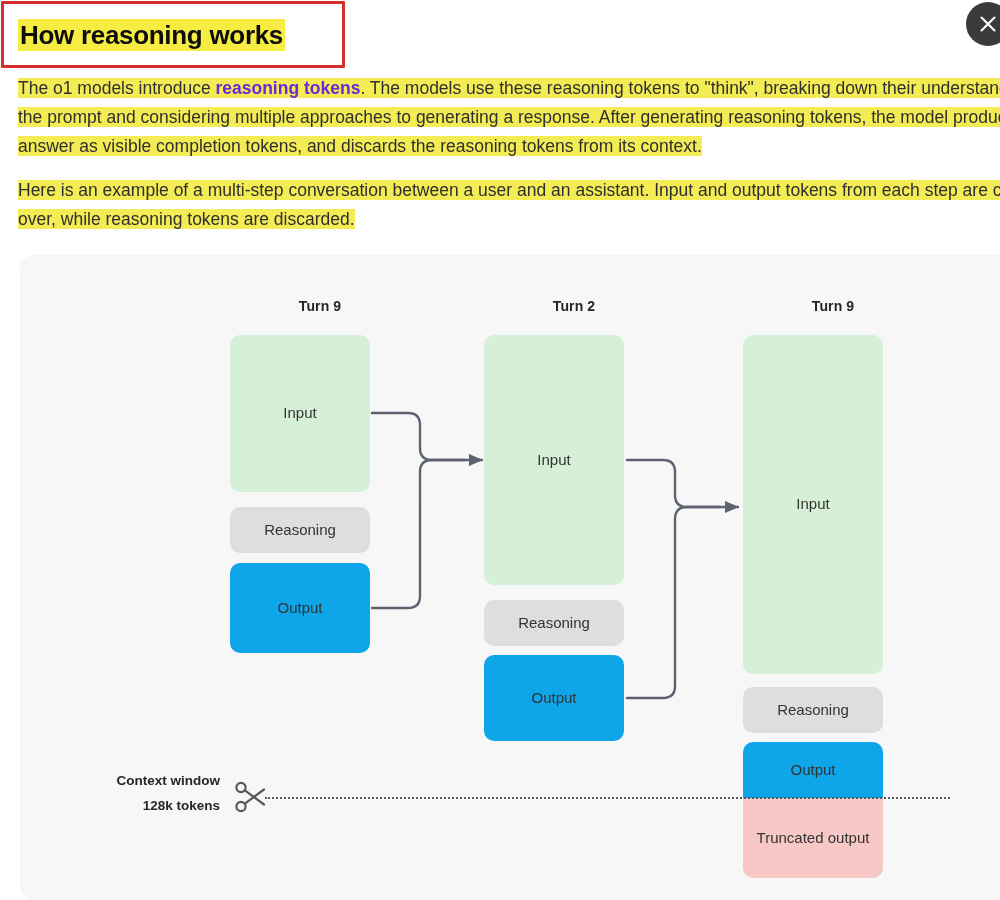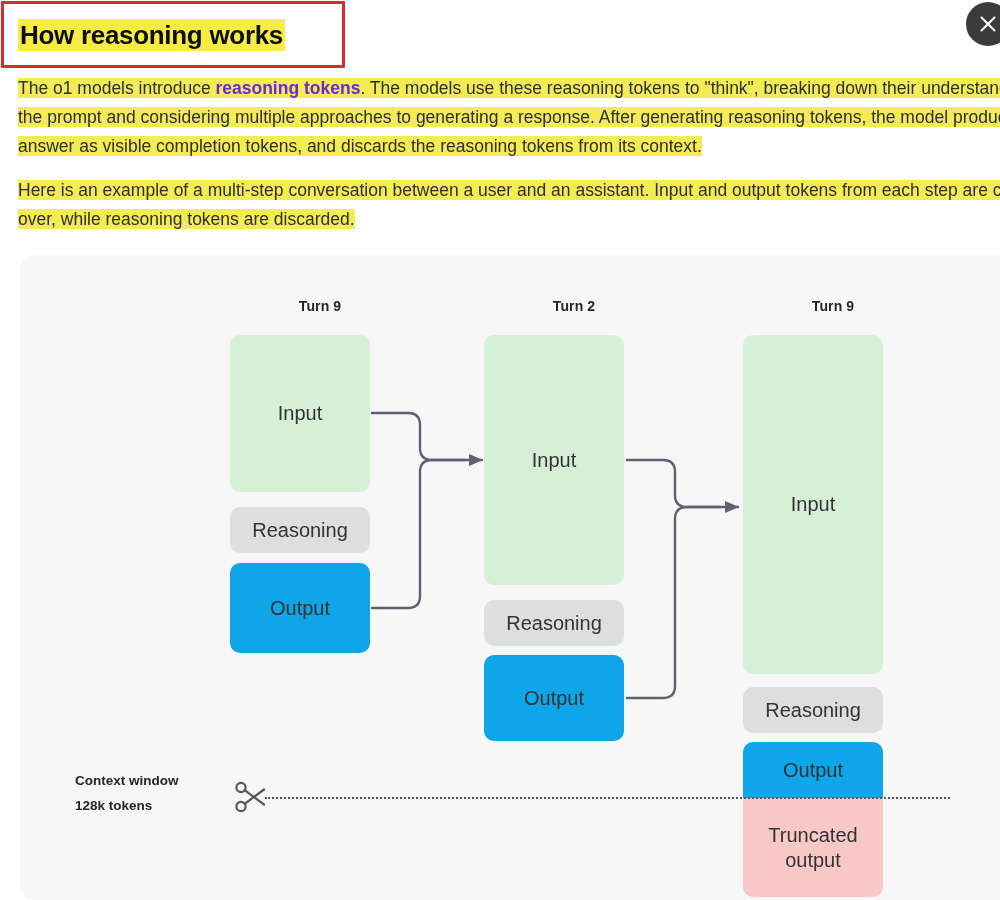--- a/index.html
+++ b/index.html
@@ -93,21 +93,21 @@
     letter-spacing: 0.1px;
     white-space: nowrap;
   }
 
   .node {
     position: absolute;
     border-radius: 10px;
     display: flex;
     align-items: center;
     justify-content: center;
-    font-size: 20px;
+    font-size: 15px;
     color: #333333;
     text-align: center;
     line-height: 1.25;
   }
   .node.green { background: #d6f0d7; }
   .node.gray  { background: #dedede; }
   .node.blue  { background: #0ea5e9; }
   .node.pink  { background: #f7c8c5; }
   .node.pink  { border-radius: 0 0 10px 10px; }
   .node.blue.clip-top { border-radius: 10px 10px 0 0; }
@@ -118,20 +118,21 @@
     left: 0; top: 0;
     width: 100%; height: 100%;
     pointer-events: none;
   }
 
   
   .ctx-label {
     position: absolute;
     left: 55px; top: 516px;
     width: 145px;
+    text-align: right;
     font-size: 13.5px;
     color: #262626;
     line-height: 19px;
   }
   .ctx-label .ctx-title { font-weight: bold; display: block; }
   .ctx-label .ctx-sub { display: block; font-weight: bold; margin-top: 6px; }
 
   .scissors {
     position: absolute;
     left: 213px; top: 524px;
@@ -215,21 +216,21 @@
       <div class="turn-label" style="left:753px; top:43px; width:120px;">Turn 9</div>
       <div class="node green" style="left:723px; top:80px; width:140px; height:339px;">
         <span>Input</span>
       </div>
       <div class="node gray" style="left:723px; top:432px; width:140px; height:46px;">
         <span>Reasoning</span>
       </div>
       <div class="node blue clip-top" style="left:723px; top:487px; width:140px; height:56px;">
         <span>Output</span>
       </div>
-      <div class="node pink" style="left:723px; top:543px; width:140px; height:99px;">
+      <div class="node pink" style="left:723px; top:543px; width:140px; height:80px;">
         <span>Truncated output</span>
       </div>
 
       <div class="ctx-label">
         <span class="ctx-title">Context window</span>
         <span class="ctx-sub">128k tokens</span>
       </div>
 
       <span class="scissors">
         <svg width="36" height="36" viewBox="0 0 36 36" aria-hidden="true">

